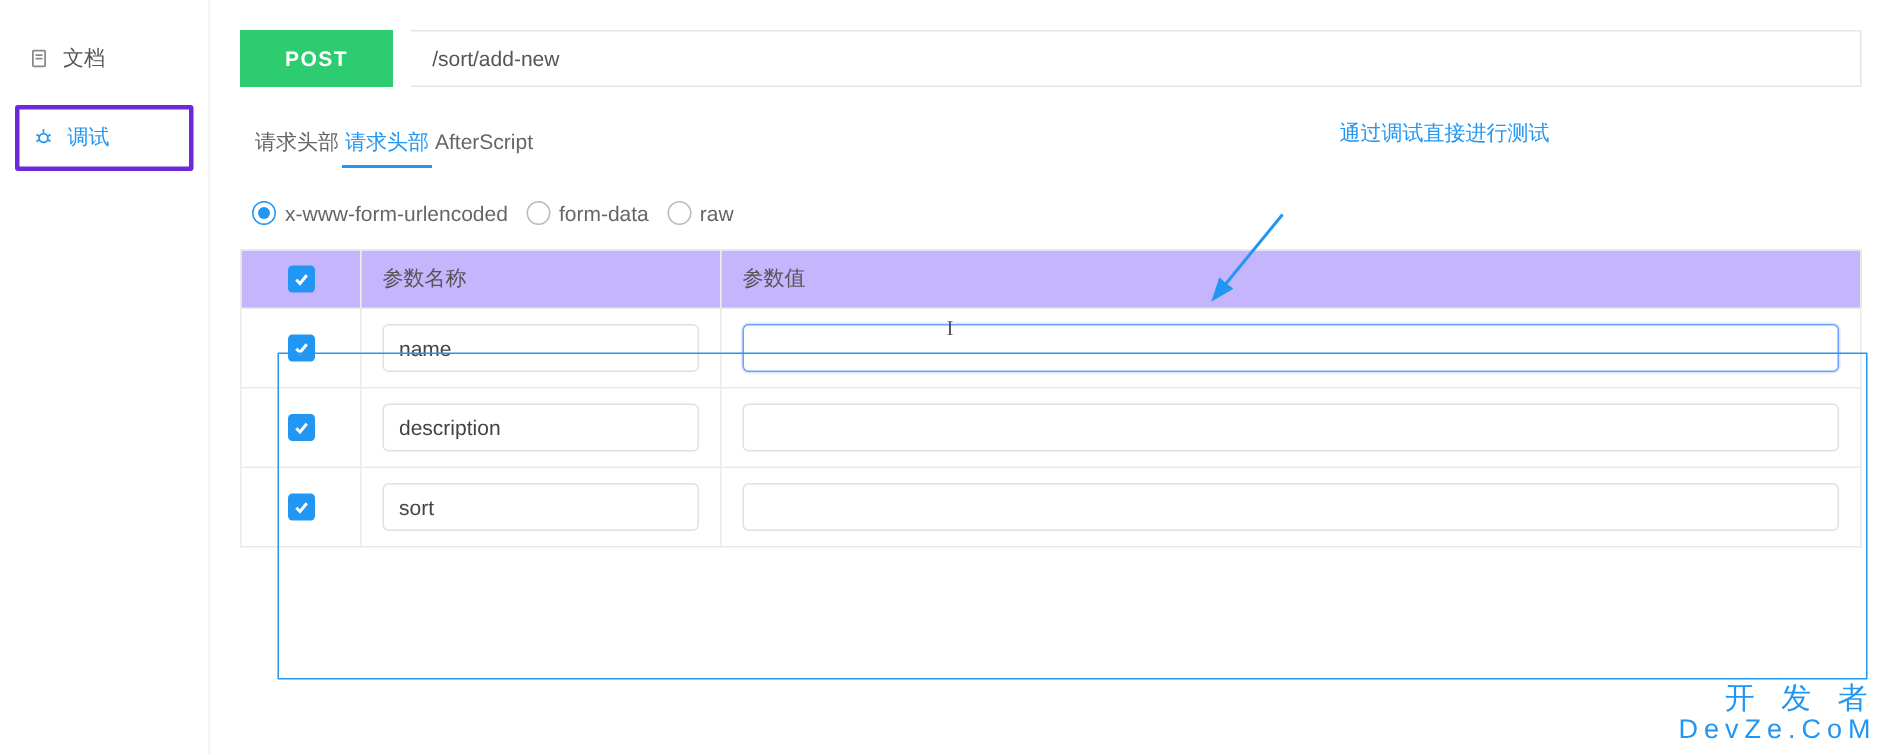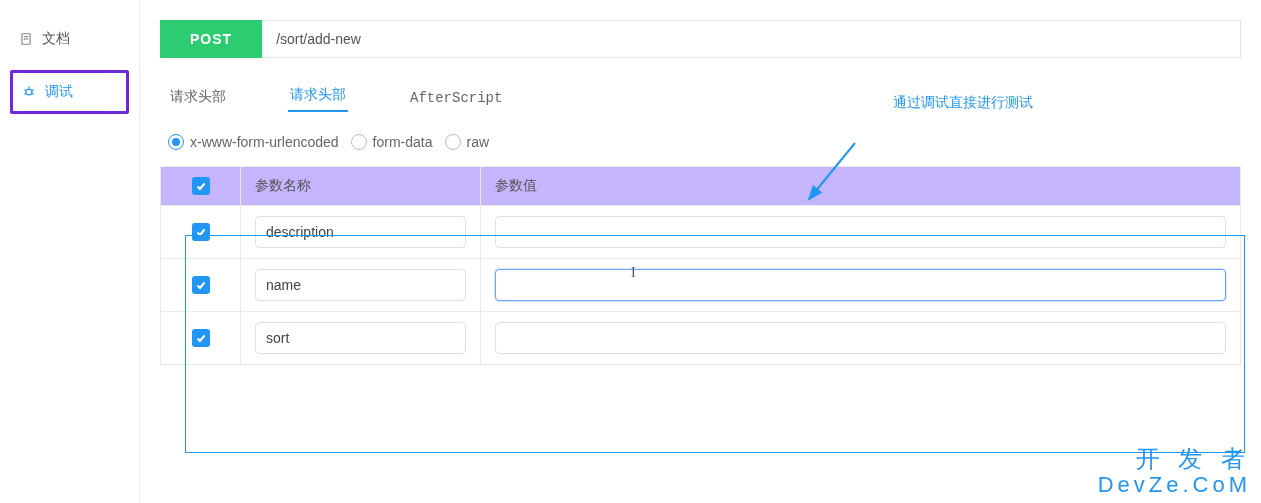--- a/index.html
+++ b/index.html
@@ -3,45 +3,45 @@
   <meta charset="utf-8">
   <style>
     * { box-sizing: border-box; margin: 0; padding: 0; }
     body { font-family: -apple-system, "Microsoft YaHei", "PingFang SC", sans-serif; background: #fff; color: #333; font-size: 14px; width: 1261px; height: 503px; overflow: hidden; position: relative; }
     .layout { display: flex; height: 100%; }
     .sidebar { width: 140px; padding: 20px 10px; border-right: 1px solid #eee; }
     .side-item { display: flex; align-items: center; gap: 8px; padding: 10px 8px; margin-bottom: 12px; color: #555; cursor: pointer; border-radius: 2px; }
     .side-item.active { border: 3px solid #6d28d9; color: #2196f3; }
     .side-icon { width: 16px; display: inline-flex; justify-content: center; }
     .main { flex: 1; padding: 20px 20px 0 20px; position: relative; }
-    .method-row { display: flex; align-items: stretch; margin-bottom: 22px; }
+    .method-row { display: flex; align-items: stretch; margin-bottom: 22px; gap: 12px; }
     .method-badge { background: #2ecc71; color: #fff; font-weight: 600; letter-spacing: 1px; padding: 10px 30px; display: flex; align-items: center; }
     .url-box { border: 1px solid #e5e5e5; border-left: none; padding: 10px 14px; flex: 1; color: #555; }
-    .tabs { display: flex; align-items: flex-end; gap: 60px; padding: 0 8px 8px 8px; position: relative; font-family: Liberation Mono, monospace; }
+    .tabs { display: flex; align-items: flex-start; padding: 0 8px 8px 8px; position: relative; }
     .tab { color: #666; padding: 6px 2px; cursor: pointer; white-space: nowrap; }
     .tab.active { color: #2196f3; border-bottom: 2px solid #2196f3; }
     .annotation { color: #2196f3; margin-left: auto; padding-right: 200px; }
     .radio-row { display: flex; align-items: center; gap: 12px; padding: 14px 8px 16px 8px; color: #666; }
     .radio { display: flex; align-items: center; gap: 6px; cursor: pointer; }
     .radio-dot { width: 16px; height: 16px; border: 1px solid #bbb; border-radius: 50%; display: inline-flex; align-items: center; justify-content: center; }
     .radio.checked .radio-dot { border-color: #2196f3; }
     .radio.checked .radio-dot::after { content: ""; width: 8px; height: 8px; border-radius: 50%; background: #2196f3; }
     table { width: 100%; border-collapse: collapse; }
     th, td { border: 1px solid #eaeaea; padding: 10px 14px; text-align: left; font-weight: normal; color: #555; vertical-align: middle; }
     th { background: #c4b5fd; }
     .col-check { width: 80px; text-align: center; }
     .col-name { width: 240px; }
     .checkbox { width: 18px; height: 18px; background: #2196f3; border-radius: 3px; display: inline-flex; align-items: center; justify-content: center; color: #fff; font-size: 12px; }
     .param-input { width: 100%; border: 1px solid #e0e0e0; border-radius: 4px; padding: 7px 10px; font-size: 14px; color: #444; outline: none; }
     .param-input.focused { border: 1px solid #6aa3ff; box-shadow: 0 0 0 1px rgba(106,163,255,.25); }
     .highlight-box { position: absolute; left: 185px; top: 235px; width: 1060px; height: 218px; border: 1px solid #2196f3; pointer-events: none; }
     .arrow { position: absolute; left: 795px; top: 138px; color: #2196f3; pointer-events: none; }
     .watermark { position: absolute; right: 10px; bottom: 6px; text-align: right; letter-spacing: 6px; color: #2196f3; line-height: 1.1; }
-    .watermark .row1 { font-size: 24px; }
-    .watermark .row2 { font-size: 22px; letter-spacing: 4px; }
+    .watermark .row1 { font-size: 20px; }
+    .watermark .row2 { font-size: 18px; letter-spacing: 4px; }
     .cursor-I { position: absolute; left: 150px; top: 6px; color: #555; font-family: serif; }
     .val-cell { position: relative; }
   </style>
 </head>
 <body>
 
 <div class="layout">
   <div class="sidebar">
     <div class="side-item">
       <span class="side-icon">
@@ -112,33 +112,33 @@
       </thead>
       <tbody>
         <tr>
           <td class="col-check">
             <span class="checkbox">
               <svg width="12" height="12" viewBox="0 0 24 24" fill="none" stroke="#fff" stroke-width="4">
                   <polyline points="5 13 10 18 19 7"></polyline>
                 </svg>
             </span>
           </td>
-          <td class="col-name"><input class="param-input" value="description" style=""></td>
-          <td class="val-cell"><input class="param-input" value="" style=""></td>
+          <td class="col-name"><input class="param-input" value="name" style=""></td>
+          <td class="val-cell"><input class="param-input focused" value="" style=""><span class="cursor-I">I</span></td>
         </tr>
         <tr>
           <td class="col-check">
             <span class="checkbox">
               <svg width="12" height="12" viewBox="0 0 24 24" fill="none" stroke="#fff" stroke-width="4">
                   <polyline points="5 13 10 18 19 7"></polyline>
                 </svg>
             </span>
           </td>
-          <td class="col-name"><input class="param-input" value="name" style=""></td>
-          <td class="val-cell"><input class="param-input focused" value="" style=""><span class="cursor-I">I</span></td>
+          <td class="col-name"><input class="param-input" value="description" style=""></td>
+          <td class="val-cell"><input class="param-input" value="" style=""></td>
         </tr>
         <tr>
           <td class="col-check">
             <span class="checkbox">
               <svg width="12" height="12" viewBox="0 0 24 24" fill="none" stroke="#fff" stroke-width="4">
                   <polyline points="5 13 10 18 19 7"></polyline>
                 </svg>
             </span>
           </td>
           <td class="col-name"><input class="param-input" value="sort" style=""></td>

